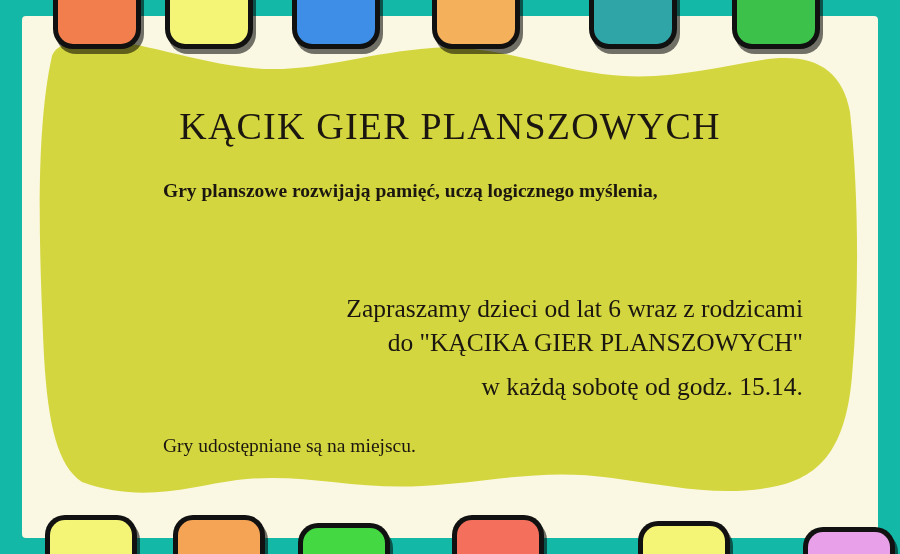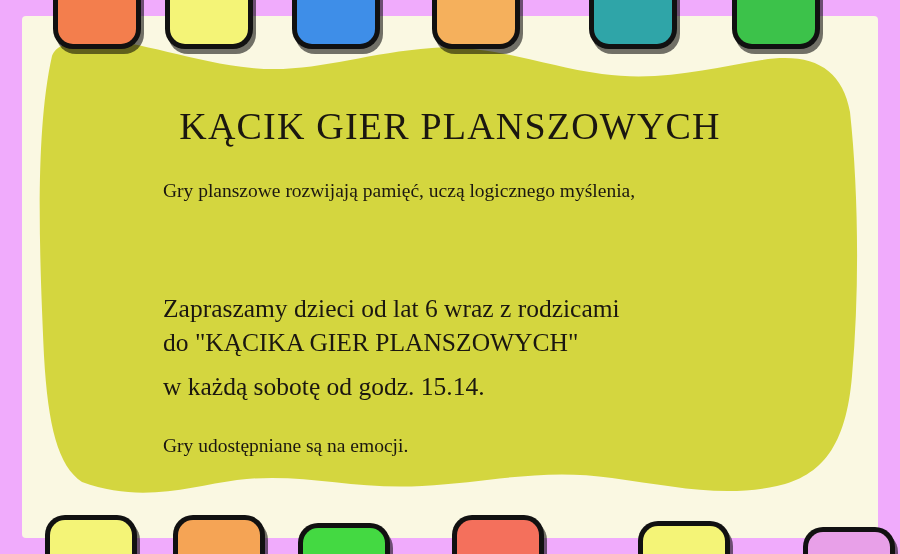--- a/index.html
+++ b/index.html
@@ -10,21 +10,21 @@
   }
   body {
     font-family: "Liberation Serif", "DejaVu Serif", serif;
   }
 
   #poster {
     position: relative;
     width: 900px;
     height: 554px;
     overflow: hidden;
-    background: #f0abfc;
+    background: #14b8a6;
   }
 
   
   .cream-sheet {
     position: absolute;
     left: 22px;
     top: 16px;
     width: 856px;
     height: 522px;
     background: #faf8e2;
@@ -94,29 +94,29 @@
     color: #1b1710;
     font-family: "Liberation Serif", "DejaVu Serif", serif;
   }
 
   #intro {
     top: 178px;
     font-size: 19.5px;
     line-height: 25.5px;
     width: 620px;
   }
-  #intro div { white-space: nowrap; }
+  #intro div { white-space: nowrap; font-weight: bold; }
 
   #invite {
     top: 292px;
     font-size: 25.5px;
     line-height: 34px;
     width: 640px;
   }
-  #invite div { white-space: nowrap; }
+  #invite div { white-space: nowrap; text-align: right; }
   #invite .gap { height: 10px; line-height: 10px; }
 
   #footnote {
     top: 433px;
     font-size: 19.5px;
     line-height: 25px;
     white-space: nowrap;
   }
 </style>
 </head>
@@ -168,16 +168,16 @@
       <div>Gry planszowe rozwijają pamięć, uczą logicznego myślenia,</div>
     </div>
 
     <div class="para" id="invite">
       <div>Zapraszamy dzieci od lat 6 wraz z rodzicami</div>
       <div>do "KĄCIKA GIER PLANSZOWYCH"</div>
       <div class="gap">&nbsp;</div>
       <div>w każdą sobotę od godz. 15.14.</div>
     </div>
 
-    <div class="para" id="footnote">Gry udostępniane są na emocji.</div>
+    <div class="para" id="footnote">Gry udostępniane są na miejscu.</div>
 
   </div>
 </div>
 
 </body></html>

